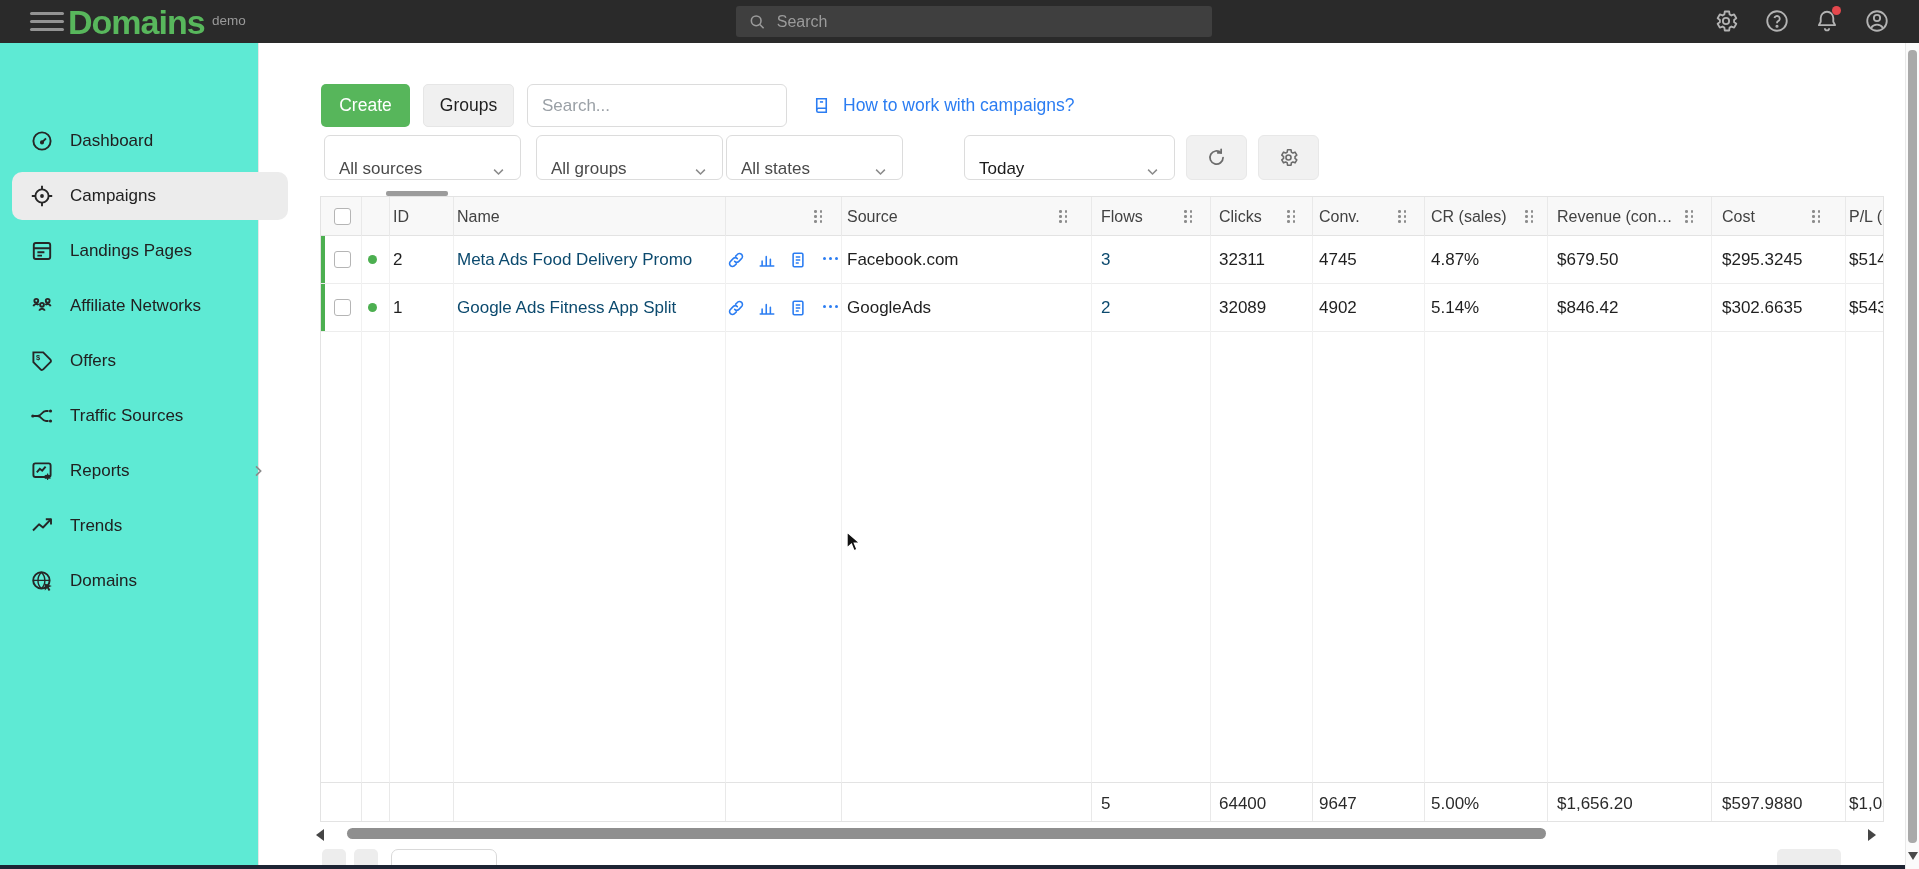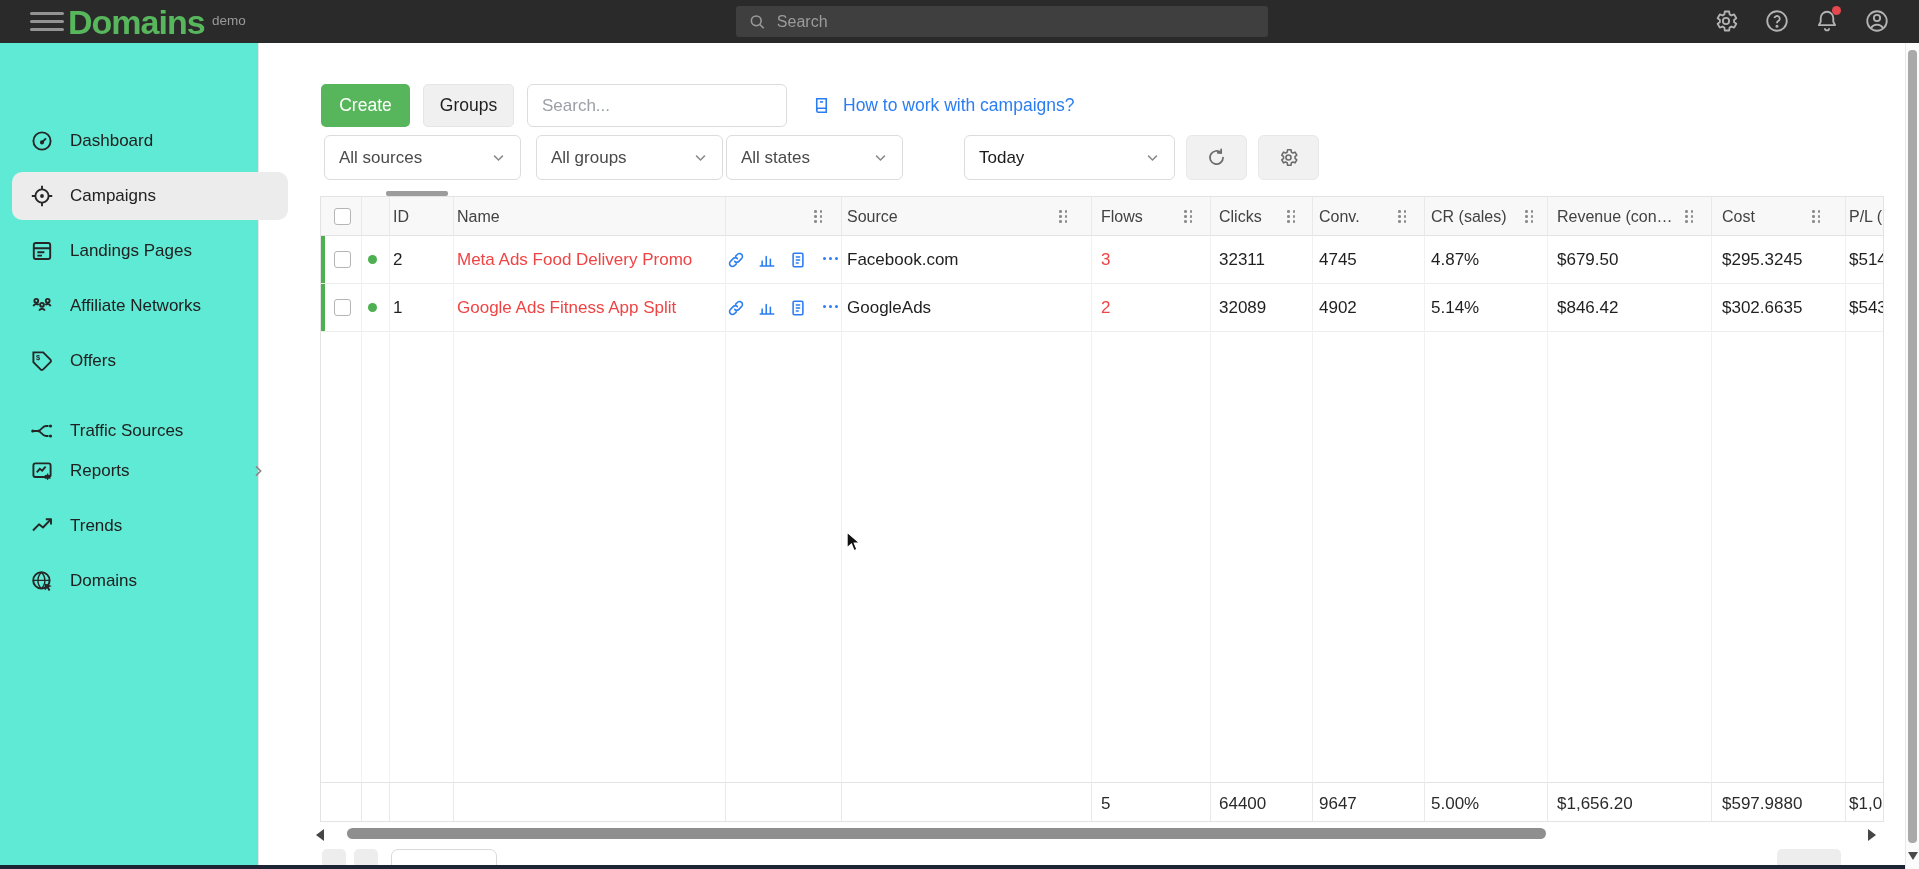--- a/index.html
+++ b/index.html
@@ -6,21 +6,21 @@
   html,body{width:1919px;height:869px}
   body{position:relative;overflow:hidden;background:#fff;font-family:"Liberation Sans",sans-serif;color:#1f1f1f}
   svg{display:block}
 
   
   .topbar{position:absolute;left:0;top:0;width:1919px;height:43px;background:#2a2a2a}
   .burger{position:absolute;left:30px;top:12px;width:34px;height:20px;cursor:pointer}
   .burger span{display:block;height:3.4px;background:#939393;border-radius:2px;margin-bottom:4.6px}
   .logo{position:absolute;left:68px;top:2px;font-size:34px;font-weight:700;letter-spacing:-1px;color:#58b75c;line-height:40px}
   .env-badge{position:absolute;left:212px;top:13px;font-size:13.5px;color:#9a9a9a}
-  .tb-search{position:absolute;left:736px;top:6px;width:532px;height:31px;background:#3f3f3f;border-radius:3px;display:flex;align-items:center;padding:0 12px;gap:10px}
+  .tb-search{position:absolute;left:736px;top:6px;width:476px;height:31px;background:#3f3f3f;border-radius:3px;display:flex;align-items:center;padding:0 12px;gap:10px}
   .tb-search input{background:transparent;border:none;outline:none;color:#d3d3d3;font-size:16px;width:100%;font-family:inherit}
   .tb-search input::placeholder{color:#9b9b9b}
   .tb-ico{position:absolute;top:8px;width:28px;height:28px;color:#b3b3b3;cursor:pointer}
   .tb-ico .dot{position:absolute;right:1px;top:-2px;width:9px;height:9px;border-radius:50%;background:#e5484d}
 
   
   .sidebar{position:absolute;left:0;top:43px;width:259px;height:826px;background:#5eead4;border-right:1px solid #e7e7e7}
   .nav-item{position:absolute;left:12px;width:276px;height:48px;border-radius:10px;display:flex;align-items:center;cursor:pointer}
   .nav-item.sel{background:#ececec}
   .nav-item .nico{margin-left:18px;width:24px;height:24px;color:#262626}
@@ -28,37 +28,37 @@
   .nav-item .chev{position:absolute;right:22px;color:#8a8a8a}
 
   
   .btn-create{position:absolute;left:321px;top:84px;width:89px;height:43px;background:#57b65b;border:none;border-radius:5px;color:#fff;font-size:17.5px;font-family:inherit;cursor:pointer}
   .btn-groups{position:absolute;left:423px;top:84px;width:91px;height:43px;background:#f0f0f0;border:1px solid #e6e6e6;border-radius:5px;color:#1f1f1f;font-size:17.5px;font-family:inherit;cursor:pointer}
   .inp-search{position:absolute;left:527px;top:84px;width:260px;height:43px;border:1px solid #dcdcdc;border-radius:6px;padding:0 14px;font-size:17px;font-family:inherit;color:#333;outline:none}
   .inp-search::placeholder{color:#9aa0a6}
   .help-link{position:absolute;left:812px;top:95px;display:flex;align-items:center;gap:12px;color:#2b7df2;font-size:17.5px;text-decoration:none;cursor:pointer}
 
   
-  .drop{position:absolute;top:135px;height:45px;border:1px solid #dcdcdc;border-radius:6px;background:#fff;display:flex;align-items:center;justify-content:space-between;padding:0 14px;font-size:17px;color:#4a4a4a;cursor:pointer}
+  .drop{position:absolute;top:135px;height:45px;border:1px solid #dcdcdc;border-radius:6px;background:#fff;display:flex;align-items:flex-end;justify-content:space-between;padding:0 14px;font-size:17px;color:#4a4a4a;cursor:pointer}
   .drop .dchev{color:#8b8b8b}
   .sq-btn{position:absolute;top:135px;width:61px;height:45px;background:#f1f1f1;border:1px solid #e8e8e8;border-radius:6px;display:flex;align-items:center;justify-content:center;color:#6b6b6b;cursor:pointer}
 
   
   .mini-scroll{position:absolute;left:386px;top:191px;width:62px;height:5px;background:#9c9c9c;border-radius:2px}
   .table{position:absolute;left:320px;top:196px;width:1564px;height:626px;border:1px solid #e3e3e3;overflow:hidden;background:#fff}
   .thead{position:absolute;left:0;top:0;width:100%;height:39px;background:#f8f8f8;border-bottom:1px solid #e3e3e3}
   .th{position:absolute;top:0;height:39px;line-height:39px;font-size:16px;color:#424242;white-space:nowrap}
   .handle{position:absolute;top:13px;width:9px;height:13px;display:grid;grid-template-columns:1fr 1fr;gap:2.4px;cursor:grab}
   .handle i{width:2.6px;height:2.6px;background:#8c8c8c;border-radius:50%}
   .row{position:absolute;left:0;width:100%;height:48px;border-bottom:1px solid #ededed;background:#fff}
   .row .gbar{position:absolute;left:0;top:0;width:4px;height:100%;background:#4caf50}
   .cell{position:absolute;top:0;height:48px;line-height:48px;font-size:17px;color:#1f1f1f;white-space:nowrap}
   .cb{position:absolute;width:17px;height:17px;border:1.6px solid #b5b5b5;border-radius:3px;background:#fff;cursor:pointer}
   .sdot{position:absolute;width:9px;height:9px;border-radius:50%;background:#4caf50}
-  a.tlink{color:#ef4444;text-decoration:none;cursor:pointer}
+  a.tlink{color:#0c4a6e;text-decoration:none;cursor:pointer}
   .ricon{position:absolute;top:15px;width:18px;height:18px;color:#2b7df2;cursor:pointer}
   .dots3{position:absolute;top:21px;display:flex;gap:2.6px;cursor:pointer}
   .dots3 i{width:3.4px;height:3.4px;border-radius:50%;background:#2b7df2}
   .vline{position:absolute;width:1px;background:#f1f1f1}
   .tfoot{position:absolute;left:0;top:585px;width:100%;height:41px;border-top:1px solid #e3e3e3;background:#fff}
   .tf{position:absolute;top:0;height:41px;line-height:41px;font-size:17px;color:#2b2b2b;white-space:nowrap}
 
   
   .hsb-left,.hsb-right{position:absolute;top:829px;width:0;height:0;border-top:6px solid transparent;border-bottom:6px solid transparent;cursor:pointer}
   .hsb-left{left:316px;border-right:8px solid #454545}
@@ -161,21 +161,21 @@
   </div>
   <div class="nav-item" style="top:294px">
     <span class="nico">
         <svg width="24" height="24" viewBox="0 0 24 24" fill="none" stroke="currentColor" stroke-width="1.9">
           <path d="M20.4 13.2 13.2 20.4a1.8 1.8 0 0 1-2.6 0L3.4 13.2V3.4h9.8l7.2 7.2a1.8 1.8 0 0 1 0 2.6Z"></path>
           <text x="6" y="10.6" font-size="7.5" font-family="Liberation Sans,sans-serif" fill="currentColor" stroke="none" font-weight="bold">$</text>
         </svg>
       </span>
     <span class="nlabel">Offers</span>
   </div>
-  <div class="nav-item" style="top:364px">
+  <div class="nav-item" style="top:349px">
     <span class="nico">
         <svg width="24" height="24" viewBox="0 0 24 24" fill="none" stroke="currentColor" stroke-width="1.9">
           <path d="M2.5 12h5c4.5 0 4-5 8.5-5h2.5M7.5 12c4.5 0 4 5 8.5 5h2.5"></path>
           <circle cx="20.5" cy="7" r="1.6" fill="currentColor" stroke="none"></circle>
           <circle cx="20.5" cy="17" r="1.6" fill="currentColor" stroke="none"></circle>
           <circle cx="2.8" cy="12" r="1.6" fill="currentColor" stroke="none"></circle>
         </svg>
       </span>
     <span class="nlabel">Traffic Sources</span>
   </div>

